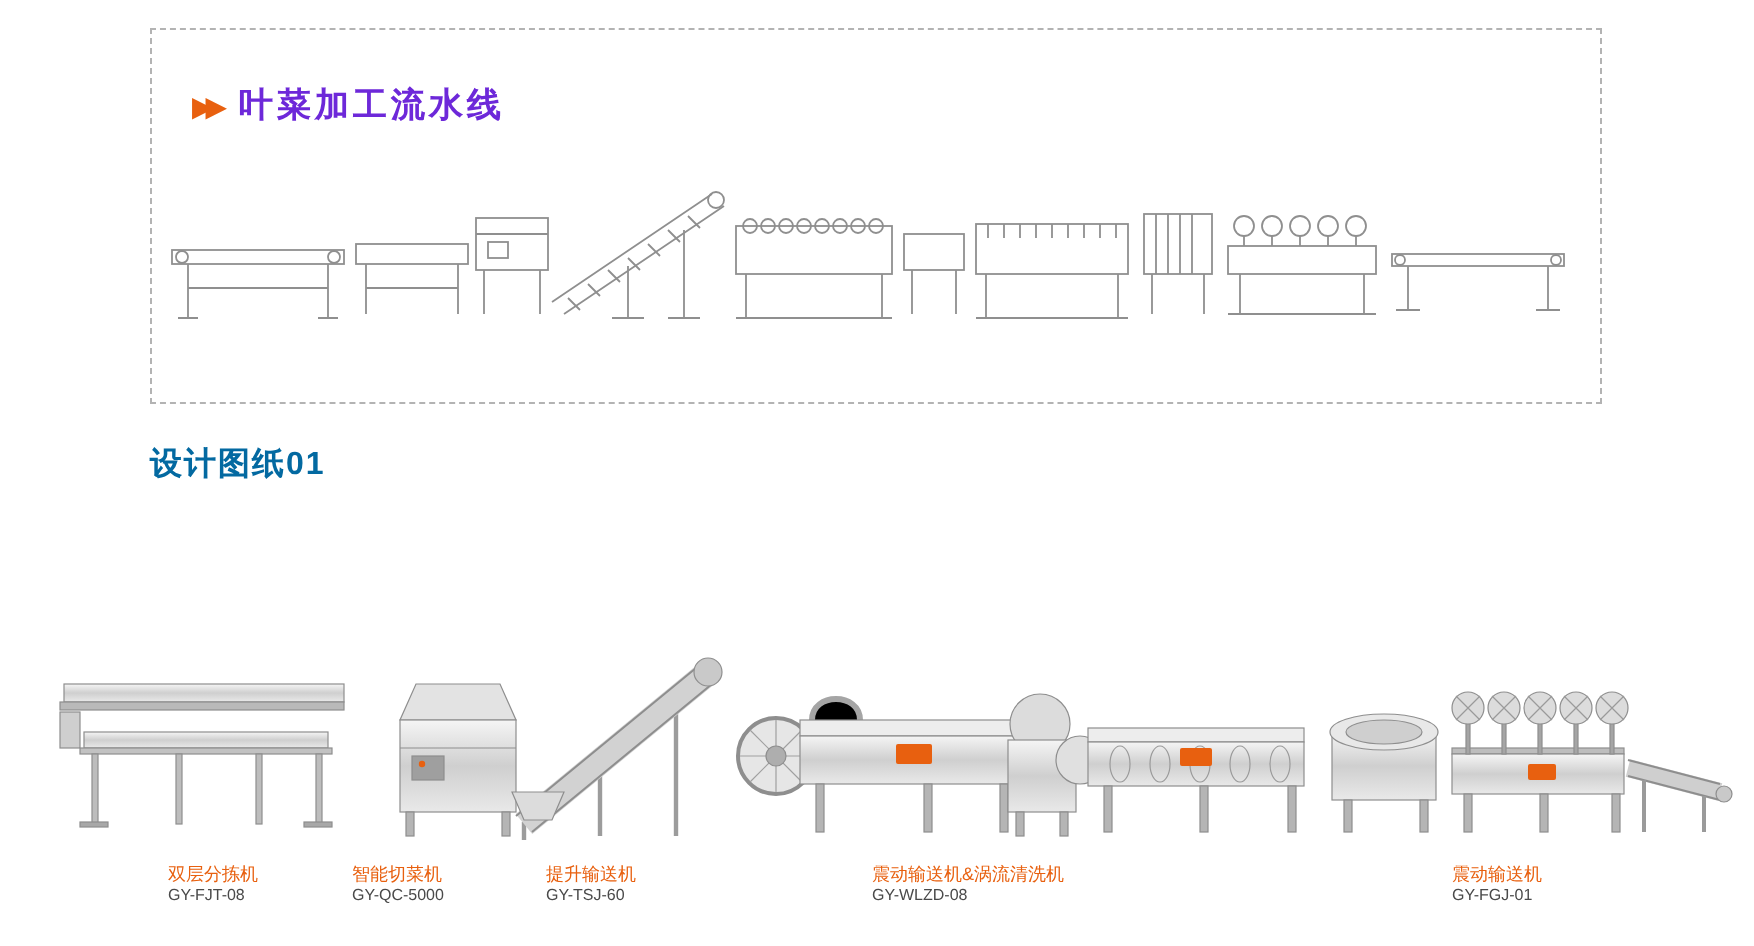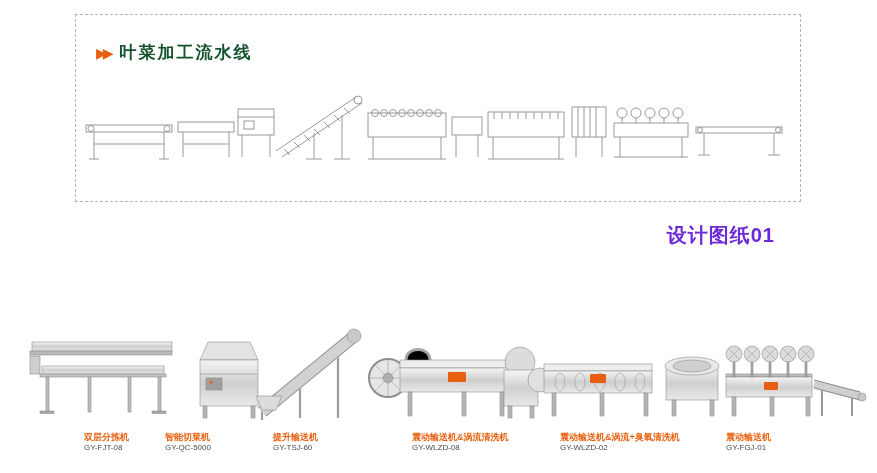--- a/index.html
+++ b/index.html
@@ -7,29 +7,29 @@
   .page {
     position:relative; width:877px; height:473px; background:#fff;
     font-family:"Liberation Sans", sans-serif; overflow:hidden;
   }
   .drawing-box {
     position:absolute; left:75px; top:14px; width:726px; height:188px;
     border:1px dashed #b3b3b3; background:#fff;
   }
   .title-row { position:absolute; left:20px; top:26px; display:flex; align-items:center; gap:6px; }
   .arrows { color:#e8600f; font-size:14px; letter-spacing:-4px; line-height:1; padding-right:4px; }
-  .title-text { color:#14532d; font-size:17px; font-weight:bold; letter-spacing:2px; }
+  .title-text { color:#6d28d9; font-size:17px; font-weight:bold; letter-spacing:2px; }
   .sketch { position:absolute; left:8px; top:74px; }
   .caption {
-    position:absolute; left:75px; top:222px; width:700px; text-align:right;
-    font-size:20px; font-weight:bold; color:#6d28d9; letter-spacing:1px;
+    position:absolute; left:75px; top:222px; width:700px; text-align:left;
+    font-size:16px; font-weight:bold; color:#0369a1; letter-spacing:1px;
   }
   .render { position:absolute; left:0; top:316px; }
   .machine-label { position:absolute; top:431px; white-space:nowrap; }
-  .m-name { font-size:9px; font-weight:bold; color:#e8600f; line-height:1.35; }
+  .m-name { font-size:9px; font-weight:normal; color:#e8600f; line-height:1.35; }
   .m-model { font-size:8px; color:#4a4a4a; line-height:1.3; }
 </style>
 </head>
 <body>
 
 <div class="page">
 
   <div class="drawing-box">
     <div class="title-row">
       <span class="arrows">▶▶</span>
@@ -234,34 +234,30 @@
         <circle cx="862" cy="81" r="4" fill="#c9c9c9"></circle>
         <path d="M822 74 L822 100 M852 82 L852 100" stroke="#9a9a9a" stroke-width="2"></path>
       </g>
     </g>
   </svg>
 
   <div class="machine-label" style="left:84px">
     <div class="m-name">双层分拣机</div>
     <div class="m-model">GY-FJT-08</div>
   </div>
-  <div class="machine-label" style="left:165px">
+  <div class="machine-label" style="left:176px">
     <div class="m-name">智能切菜机</div>
     <div class="m-model">GY-QC-5000</div>
   </div>
   <div class="machine-label" style="left:273px">
     <div class="m-name">提升输送机</div>
     <div class="m-model">GY-TSJ-60</div>
   </div>
-  <div class="machine-label" style="left:412px">
+  <div class="machine-label" style="left:436px">
     <div class="m-name">震动输送机&amp;涡流清洗机</div>
     <div class="m-model">GY-WLZD-08</div>
-  </div>
-  <div class="machine-label" style="left:560px">
-    <div class="m-name">震动输送机&amp;涡流+臭氧清洗机</div>
-    <div class="m-model">GY-WLZD-02</div>
   </div>
   <div class="machine-label" style="left:726px">
     <div class="m-name">震动输送机</div>
     <div class="m-model">GY-FGJ-01</div>
   </div>
 
 </div>
 
 </body></html>

